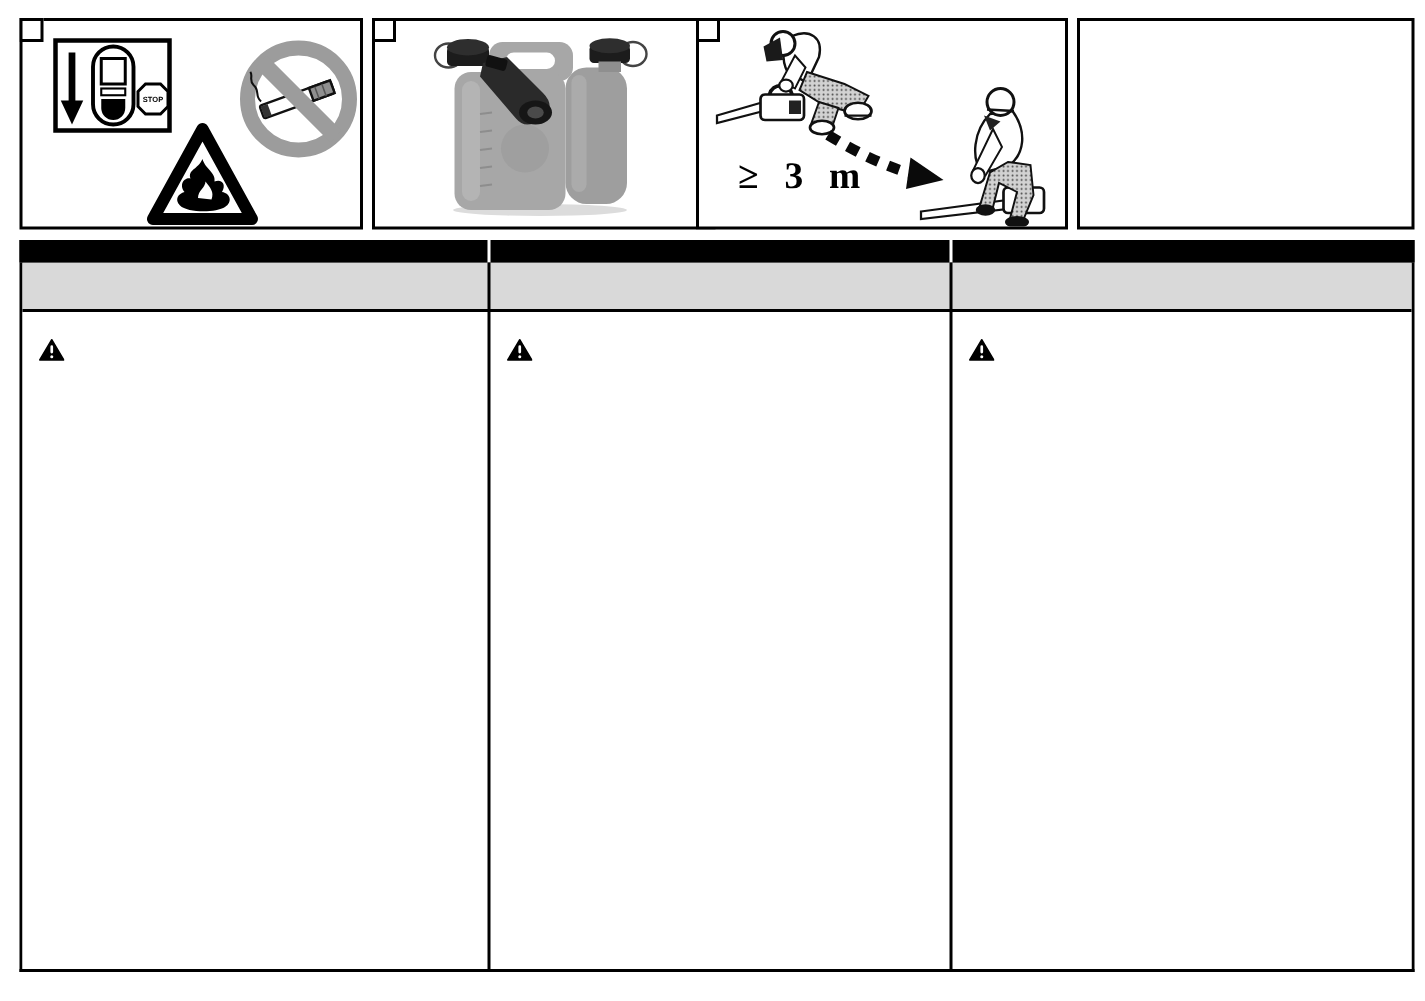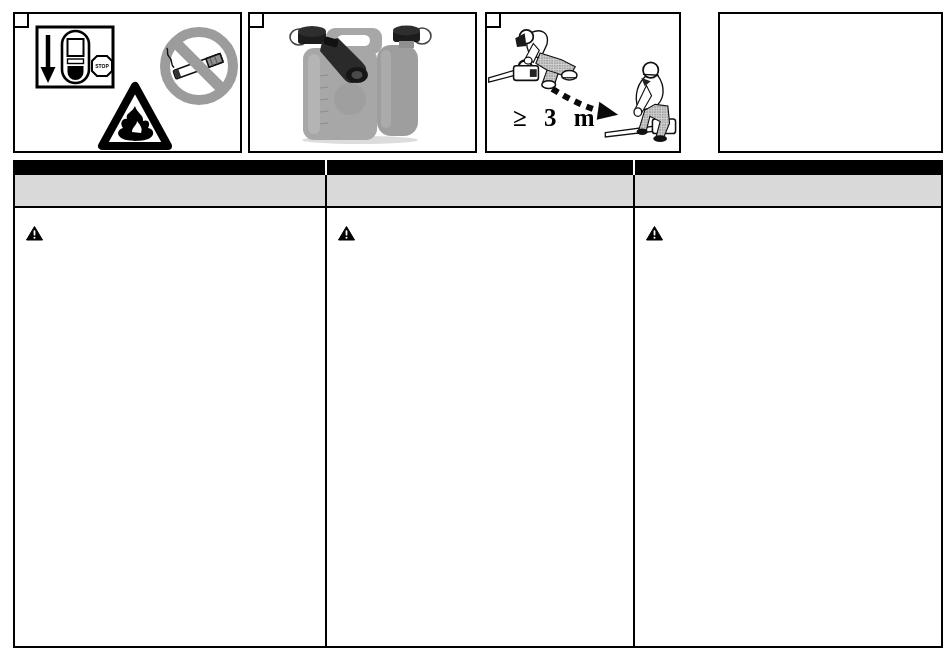--- a/index.html
+++ b/index.html
@@ -7,21 +7,21 @@
     position:relative;width:950px;height:667px;background:#fff;
     font-family:"Liberation Sans",sans-serif;overflow:hidden;
   }
   
   .panel{
     position:absolute;top:12px;height:141px;background:#fff;
     border:2px solid #000;box-sizing:border-box;
   }
   .panel-1{left:13px;width:229px;}
   .panel-2{left:248px;width:229px;}
-  .panel-3{left:485px;width:196px;}
+  .panel-3{left:464px;width:248px;}
   .panel-4{left:718px;width:225px;}
   .corner-box{
     position:absolute;top:-2px;left:-2px;width:16px;height:16px;
     background:#fff;border:2px solid #000;box-sizing:border-box;
   }
   .panel svg{display:block;width:100%;height:100%;}
   .distance-label{
     position:absolute;left:26px;top:90px;
     font-family:"Liberation Serif",serif;font-weight:bold;
     font-size:25px;color:#000;word-spacing:9px;letter-spacing:1px;

